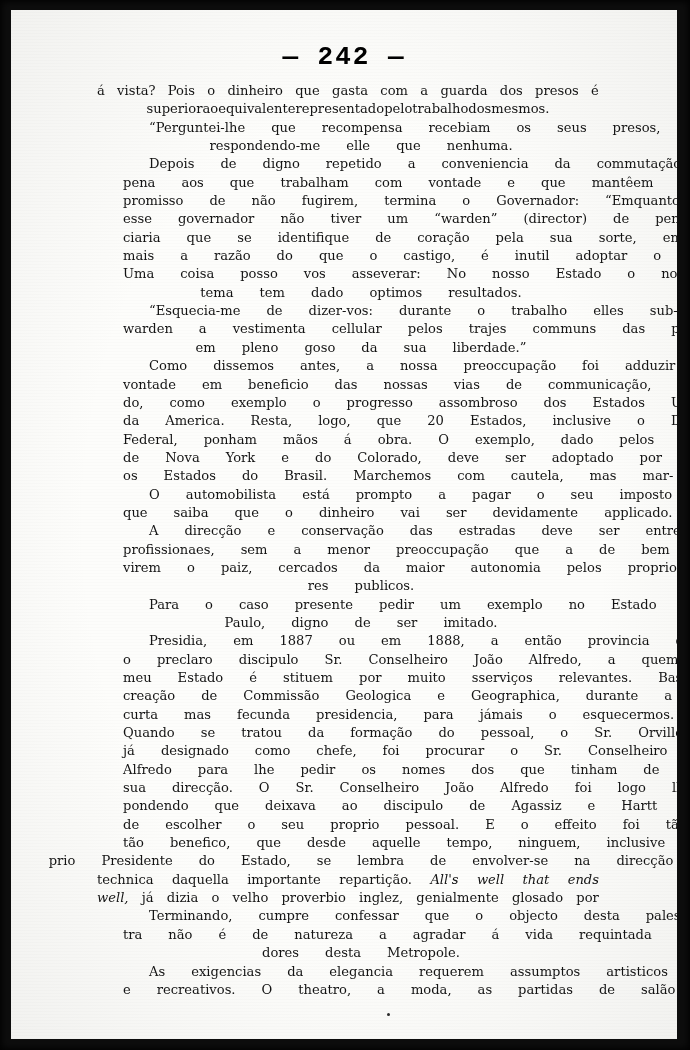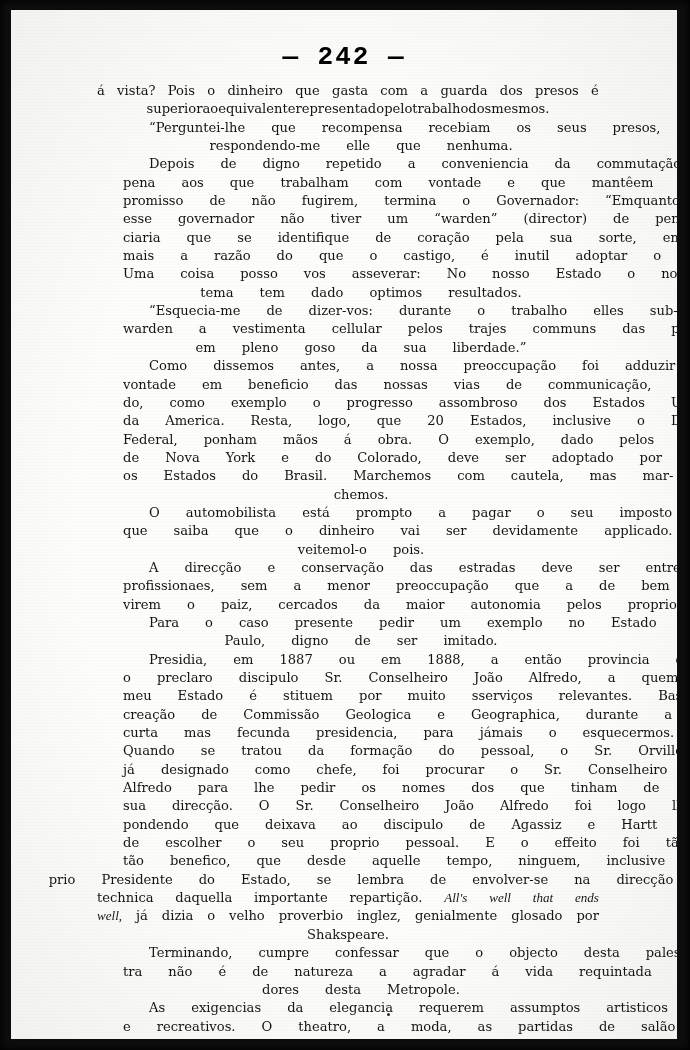--- a/index.html
+++ b/index.html
@@ -99,21 +99,20 @@
   }
   .jline.indent {
     padding-left: 26px;
   }
   .jline > span {
     display: inline-block;
   }
 
   .italic {
     font-style: italic;
-    font-family: Liberation Serif, serif;
   }
 
   
   .speck {
     position: absolute;
     left: 376px;
     top: 1003px;
     width: 3px;
     height: 3px;
     background: #2a2a2a;
@@ -163,31 +162,30 @@
           <span class="jline last"><span>em</span><span>pleno</span><span>goso</span><span>da</span><span>sua</span><span>liberdade.”</span></span>
         </p>
         <p class="para">
           <span class="jline indent"><span>Como</span><span>dissemos</span><span>antes,</span><span>a</span><span>nossa</span><span>preoccupação</span><span>foi</span><span>adduzir</span></span>
           <span class="jline"><span>vontade</span><span>em</span><span>beneficio</span><span>das</span><span>nossas</span><span>vias</span><span>de</span><span>communicação,</span><span>trazen-</span></span>
           <span class="jline"><span>do,</span><span>como</span><span>exemplo</span><span>o</span><span>progresso</span><span>assombroso</span><span>dos</span><span>Estados</span><span>Unidos</span></span>
           <span class="jline"><span>da</span><span>America.</span><span>Resta,</span><span>logo,</span><span>que</span><span>20</span><span>Estados,</span><span>inclusive</span><span>o</span><span>Districto</span></span>
           <span class="jline"><span>Federal,</span><span>ponham</span><span>mãos</span><span>á</span><span>obra.</span><span>O</span><span>exemplo,</span><span>dado</span><span>pelos</span><span>Estados</span></span>
           <span class="jline"><span>de</span><span>Nova</span><span>York</span><span>e</span><span>do</span><span>Colorado,</span><span>deve</span><span>ser</span><span>adoptado</span><span>por</span><span>todos</span></span>
           <span class="jline"><span>os</span><span>Estados</span><span>do</span><span>Brasil.</span><span>Marchemos</span><span>com</span><span>cautela,</span><span>mas</span><span>mar-</span></span>
-          <span class="jline last"><span>chemos.</span></span>
         </p>
         <p class="para">
           <span class="jline indent"><span>O</span><span>automobilista</span><span>está</span><span>prompto</span><span>a</span><span>pagar</span><span>o</span><span>seu</span><span>imposto</span><span>desde</span></span>
           <span class="jline"><span>que</span><span>saiba</span><span>que</span><span>o</span><span>dinheiro</span><span>vai</span><span>ser</span><span>devidamente</span><span>applicado.</span><span>Apro-</span></span>
-          <span class="jline last"><span>veitemol-o</span><span>pois.</span></span>
         </p>
         <p class="para">
           <span class="jline indent"><span>A</span><span>direcção</span><span>e</span><span>conservação</span><span>das</span><span>estradas</span><span>deve</span><span>ser</span><span>entregue</span></span>
           <span class="jline"><span>profissionaes,</span><span>sem</span><span>a</span><span>menor</span><span>preoccupação</span><span>que</span><span>a</span><span>de</span><span>bem</span><span>ser-</span></span>
           <span class="jline"><span>virem</span><span>o</span><span>paiz,</span><span>cercados</span><span>da</span><span>maior</span><span>autonomia</span><span>pelos</span><span>proprios</span></span>
+          <span class="jline last"><span>res</span><span>publicos.</span></span>
         </p>
         <p class="para">
           <span class="jline indent"><span>Para</span><span>o</span><span>caso</span><span>presente</span><span>pedir</span><span>um</span><span>exemplo</span><span>no</span><span>Estado</span><span>de</span></span>
           <span class="jline last"><span>Paulo,</span><span>digno</span><span>de</span><span>ser</span><span>imitado.</span></span>
         </p>
         <p class="para">
           <span class="jline indent"><span>Presidia,</span><span>em</span><span>1887</span><span>ou</span><span>em</span><span>1888,</span><span>a</span><span>então</span><span>provincia</span><span>de</span></span>
           <span class="jline"><span>o</span><span>preclaro</span><span>discipulo</span><span>Sr.</span><span>Conselheiro</span><span>João</span><span>Alfredo,</span><span>a</span><span>quem</span></span>
           <span class="jline"><span>meu</span><span>Estado</span><span>é</span><span>stituem</span><span>por</span><span>muito</span><span>sserviços</span><span>relevantes.</span><span>Basta</span></span>
           <span class="jline"><span>creação</span><span>de</span><span>Commissão</span><span>Geologica</span><span>e</span><span>Geographica,</span><span>durante</span><span>a</span><span>sua</span></span>
@@ -197,21 +195,20 @@
           <span class="jline"><span>Alfredo</span><span>para</span><span>lhe</span><span>pedir</span><span>os</span><span>nomes</span><span>dos</span><span>que</span><span>tinham</span><span>de</span><span>servir</span></span>
           <span class="jline"><span>sua</span><span>direcção.</span><span>O</span><span>Sr.</span><span>Conselheiro</span><span>João</span><span>Alfredo</span><span>foi</span><span>logo</span><span>lhe</span></span>
           <span class="jline"><span>pondendo</span><span>que</span><span>deixava</span><span>ao</span><span>discipulo</span><span>de</span><span>Agassiz</span><span>e</span><span>Hartt</span><span>o</span></span>
           <span class="jline"><span>de</span><span>escolher</span><span>o</span><span>seu</span><span>proprio</span><span>pessoal.</span><span>E</span><span>o</span><span>effeito</span><span>foi</span><span>tão</span></span>
           <span class="jline"><span>tão</span><span>benefico,</span><span>que</span><span>desde</span><span>aquelle</span><span>tempo,</span><span>ninguem,</span><span>inclusive</span><span>o</span></span>
           <span class="jline last"><span>prio</span><span>Presidente</span><span>do</span><span>Estado,</span><span>se</span><span>lembra</span><span>de</span><span>envolver-se</span><span>na</span><span>direcção</span></span>
         </p>
         <p class="para no-indent">
           <span class="jline"><span>technica</span><span>daquella</span><span>importante</span><span>repartição.</span><span class="italic">All's</span><span class="italic">well</span><span class="italic">that</span><span class="italic">ends</span></span>
           <span class="jline"><span class="italic">well,</span><span>já</span><span>dizia</span><span>o</span><span>velho</span><span>proverbio</span><span>inglez,</span><span>genialmente</span><span>glosado</span><span>por</span></span>
-          <span class="jline last"><span>Shakspeare.</span></span>
         </p>
         <p class="para">
           <span class="jline indent"><span>Terminando,</span><span>cumpre</span><span>confessar</span><span>que</span><span>o</span><span>objecto</span><span>desta</span><span>pales-</span></span>
           <span class="jline"><span>tra</span><span>não</span><span>é</span><span>de</span><span>natureza</span><span>a</span><span>agradar</span><span>á</span><span>vida</span><span>requintada</span><span>dos</span></span>
           <span class="jline last"><span>dores</span><span>desta</span><span>Metropole.</span></span>
         </p>
         <p class="para">
           <span class="jline indent"><span>As</span><span>exigencias</span><span>da</span><span>elegancia</span><span>requerem</span><span>assumptos</span><span>artisticos</span></span>
           <span class="jline"><span>e</span><span>recreativos.</span><span>O</span><span>theatro,</span><span>a</span><span>moda,</span><span>as</span><span>partidas</span><span>de</span><span>salão</span><span>e</span></span>
         </p>

